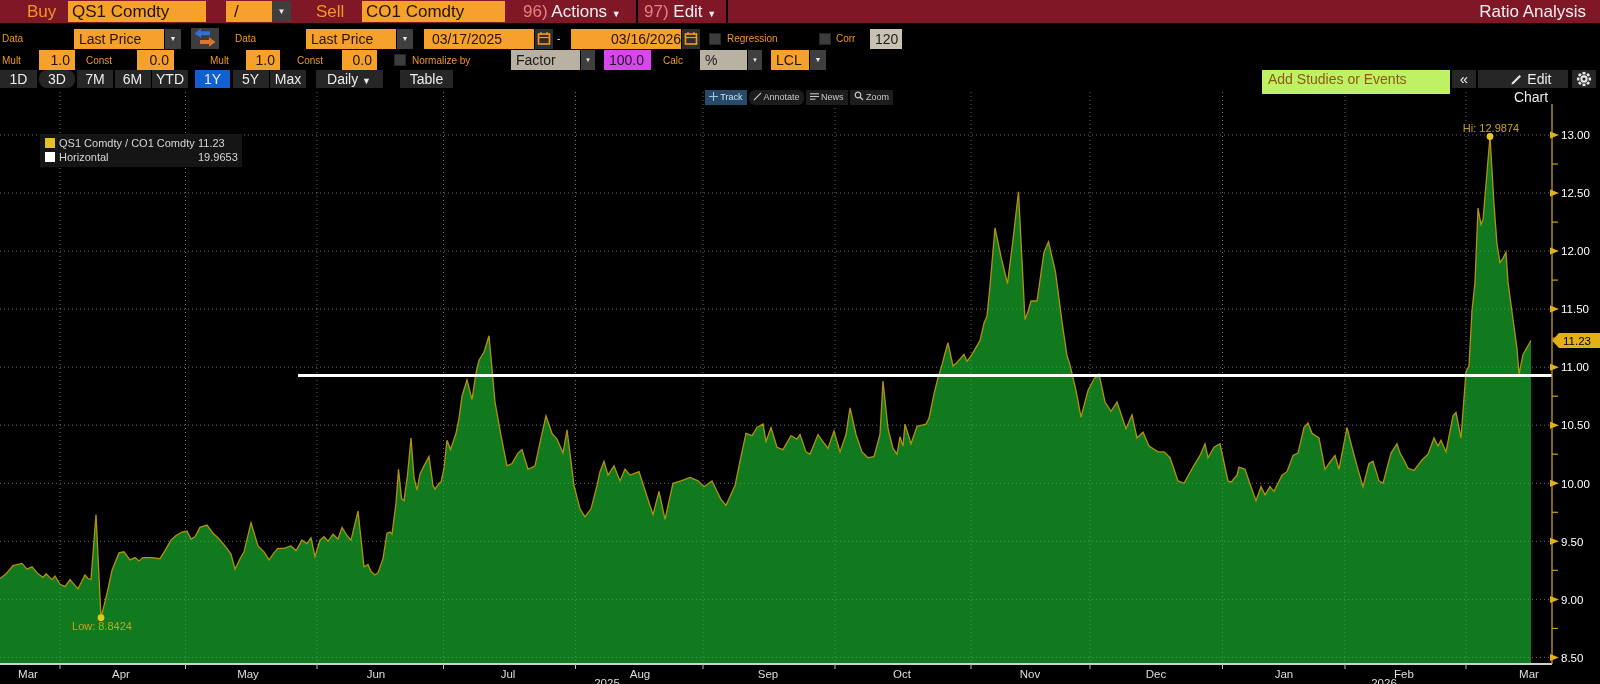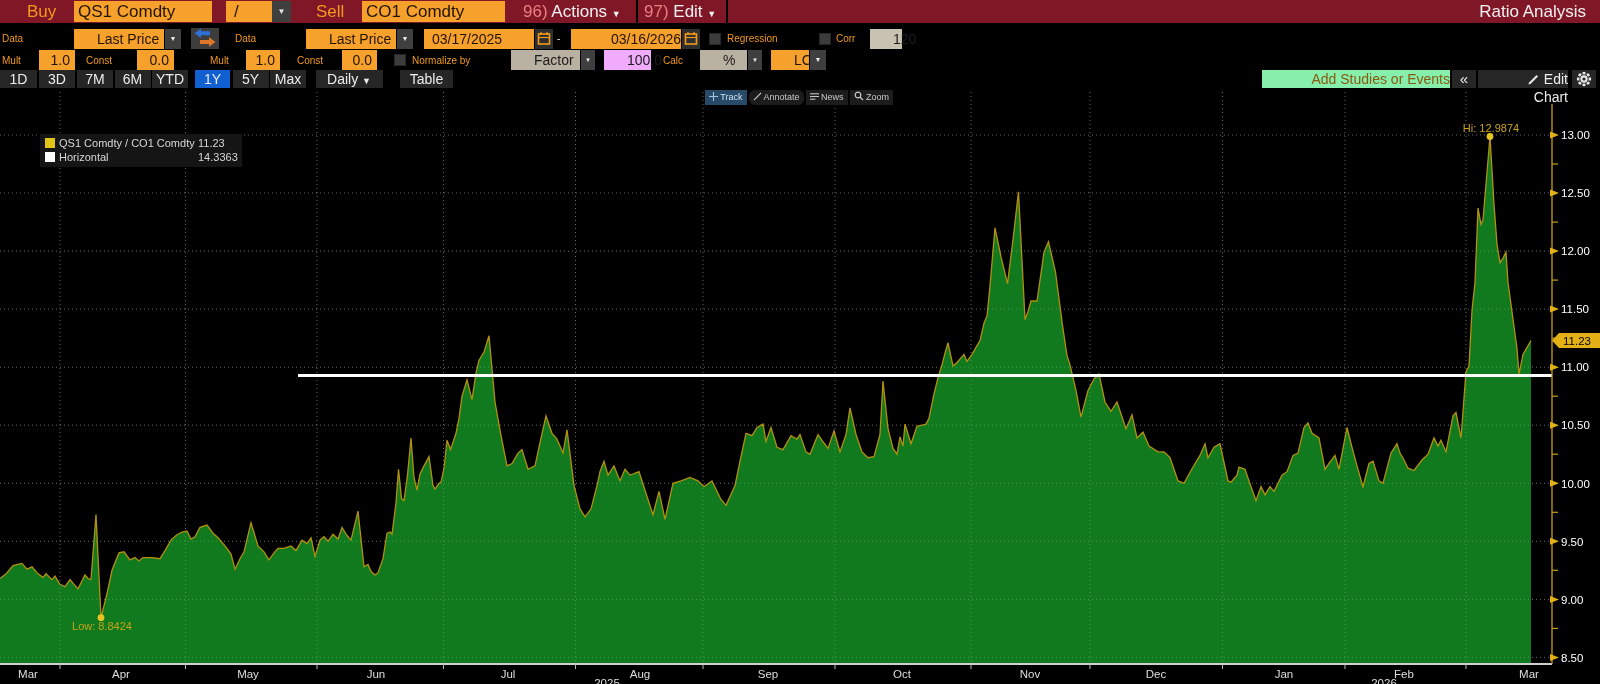--- a/index.html
+++ b/index.html
@@ -8,21 +8,21 @@
 .axlab{fill:#ffffff;font-size:11.5px;}
 .mlab{fill:#dedede;font-size:11.5px;}
 .hilo{fill:#c7a31b;font-size:11px;}
 .abs{position:absolute;}
 .row1{left:0;top:0;width:1600px;height:23px;background:#801727;}
 .olab{color:#f2991f;}
 .obox{background:#f5a12b;color:#241300;overflow:hidden;white-space:nowrap;}
 .r1t{font-size:17px;line-height:23px;}
 .r1box{top:1px;height:21px;font-size:17px;line-height:21px;padding-left:4px;}
 .r23t{font-size:10px;line-height:21px;}
-.r23box{height:20px;font-size:14px;line-height:20px;text-align:left;padding-left:23px;}
+.r23box{height:20px;font-size:14px;line-height:20px;text-align:left;padding-left:5px;}
 .ddbtn{background:#3f3f3f;color:#e8e8e8;text-align:center;}
 .gbox{background:#b9b1a2;color:#1c1c1c;}
 .cb{background:#3c3c3c;border:1px solid #262626;width:12px;height:12px;}
 .tab{background:#262626;color:#ececec;font-size:14px;line-height:18px;text-align:center;top:70px;height:18px;}
 .wt{color:#f0f0f0;}
 </style></head>
 <body>
 <svg id="chart" width="1600" height="684" viewBox="0 0 1600 684">
 <line x1="0" y1="657.4" x2="1552.0" y2="657.4" class="grid"></line>
 <line x1="0" y1="599.4" x2="1552.0" y2="599.4" class="grid"></line>
@@ -141,21 +141,21 @@
 <text x="1384" y="687" class="mlab" text-anchor="middle">2026</text>
 <circle cx="1490" cy="136.5" r="3.4" fill="#e8c520"></circle>
 <text x="1491" y="132" class="hilo" text-anchor="middle">Hi: 12.9874</text>
 <circle cx="101" cy="617.7" r="3.4" fill="#e8c520"></circle>
 <text x="102" y="630" class="hilo" text-anchor="middle">Low: 8.8424</text>
 <polygon points="1552,340.5 1559,333.0 1600,333.0 1600,348.0 1559,348.0" fill="#e3b116"></polygon>
 <text x="1563" y="344.7" fill="#000" font-size="11.5">11.23</text>
 </svg>
 <div class="abs row1"></div>
 <div class="abs olab r1t" style="left:27px;top:0;">Buy</div>
-<div class="abs obox r1box" style="left:74px;width:138px;">QS1 Comdty</div>
+<div class="abs obox r1box" style="left:68px;width:138px;">QS1 Comdty</div>
 <div class="abs obox r1box" style="left:226px;width:46px;padding-left:8px;">/</div>
 <div class="abs ddbtn" style="left:272px;top:1px;width:19px;height:21px;font-size:8px;line-height:21px;">▼</div>
 <div class="abs olab r1t" style="left:316px;top:0;">Sell</div>
 <div class="abs obox r1box" style="left:362px;width:143px;">CO1 Comdty</div>
 <div class="abs r1t" style="left:523px;top:0;color:#e98080;">96) <span class="wt">Actions</span> <span style="font-size:9px;color:#f0f0f0;">▼</span></div>
 <div class="abs" style="left:636px;top:0;width:2px;height:23px;background:#000;"></div>
 <div class="abs r1t" style="left:644px;top:0;color:#e98080;">97) <span class="wt">Edit</span> <span style="font-size:9px;color:#f0f0f0;">▼</span></div>
 <div class="abs" style="left:726px;top:0;width:2px;height:23px;background:#000;"></div>
 <div class="abs r1t wt" style="left:1446px;top:0;width:140px;text-align:right;">Ratio Analysis</div>
 <div class="abs olab r23t" style="left:2px;top:28px;">Data</div>
@@ -194,39 +194,39 @@
 <div class="abs olab r23t" style="left:86px;top:49.5px;">Const</div>
 <div class="abs obox r23box" style="left:137px;top:50px;width:37px;text-align:right;padding:0 5px 0 0;">0.0</div>
 <div class="abs olab r23t" style="left:210px;top:49.5px;">Mult</div>
 <div class="abs obox r23box" style="left:246px;top:50px;width:34px;text-align:right;padding:0 5px 0 0;">1.0</div>
 <div class="abs olab r23t" style="left:297px;top:49.5px;">Const</div>
 <div class="abs obox r23box" style="left:342px;top:50px;width:35px;text-align:right;padding:0 5px 0 0;">0.0</div>
 <div class="abs cb" style="left:394px;top:54px;"></div>
 <div class="abs olab r23t" style="left:412px;top:49.5px;">Normalize by</div>
 <div class="abs gbox r23box" style="left:511px;top:50px;width:69px;">Factor</div>
 <div class="abs ddbtn" style="left:581px;top:50px;width:14px;height:20px;font-size:6px;line-height:20px;">▼</div>
-<div class="abs gbox r23box" style="left:604px;top:50px;width:47px;background:#f0abfc;">100.0</div>
+<div class="abs gbox r23box" style="left:604px;top:50px;width:47px;background:#d946ef;">100.0</div>
 <div class="abs olab r23t" style="left:663px;top:49.5px;">Calc</div>
 <div class="abs gbox r23box" style="left:700px;top:50px;width:47px;">%</div>
 <div class="abs ddbtn" style="left:748px;top:50px;width:14px;height:20px;font-size:6px;line-height:20px;">▼</div>
 <div class="abs obox r23box" style="left:771px;top:50px;width:38px;">LCL</div>
 <div class="abs ddbtn" style="left:810px;top:50px;width:16px;height:20px;font-size:7px;line-height:20px;">▼</div>
 <div class="abs tab" style="left:0px;width:37px;">1D</div>
-<div class="abs tab" style="left:39px;width:36px;">3D</div>
+<div class="abs tab" style="left:39px;width:36px;border-radius:8px;">3D</div>
 <div class="abs tab" style="left:77px;width:36px;">7M</div>
 <div class="abs tab" style="left:114.5px;width:36px;">6M</div>
 <div class="abs tab" style="left:152px;width:36px;">YTD</div>
 <div class="abs tab" style="left:195px;width:35px;background:#1160d2;">1Y</div>
 <div class="abs tab" style="left:232.5px;width:36px;">5Y</div>
 <div class="abs tab" style="left:270px;width:36px;">Max</div>
 <div class="abs tab" style="left:315.5px;width:67px;">Daily <span style="font-size:9px;">▼</span></div>
 <div class="abs tab" style="left:400px;width:53px;">Table</div>
-<div class="abs" style="left:1262px;top:70px;width:188px;height:18px;background:#86efac;color:#8a5a10;font-size:14px;line-height:18px;padding-left:6px;text-align:right;">Add Studies or Events</div>
+<div class="abs" style="left:1262px;top:70px;width:188px;height:24px;background:#bef264;color:#8a5a10;font-size:14px;line-height:18px;padding-left:6px;">Add Studies or Events</div>
 <div class="abs tab" style="left:1452px;width:24px;font-size:15px;">«</div>
-<div class="abs tab" style="left:1478px;width:90px;text-align:right;padding-left:16px;"><svg width="13" height="13" viewBox="0 0 13 13" style="vertical-align:-2px;">
+<div class="abs tab" style="left:1478px;width:90px;text-align:center;padding-left:16px;"><svg width="13" height="13" viewBox="0 0 13 13" style="vertical-align:-2px;">
       <path d="M1.5 11.5 L3.5 11 L11 3.5 L9.5 2 L2 9.5 Z" fill="#e8e8e8"></path>
     </svg> Edit Chart</div>
 <div class="abs tab" style="left:1572px;width:24px;"><svg width="16" height="16" viewBox="0 0 14 14" style="vertical-align:-3px;">
       <g fill="#e8e8e8">
         <circle cx="7" cy="7" r="3.2"></circle>
         <g stroke="#e8e8e8" stroke-width="2.6">
           <line x1="7" y1="0.8" x2="7" y2="3"></line>
           <line x1="7" y1="11" x2="7" y2="13.2"></line>
           <line x1="0.8" y1="7" x2="3" y2="7"></line>
           <line x1="11" y1="7" x2="13.2" y2="7"></line>
@@ -237,21 +237,21 @@
         </g>
       </g>
       <circle cx="7" cy="7" r="1.4" fill="#262626"></circle>
     </svg></div>
 <div class="abs" style="left:40px;top:134px;width:202px;height:33px;background:#151515;font-size:11px;color:#d6d6d6;">
 <div style="position:absolute;left:5px;top:4px;width:10px;height:10px;background:#e3c519;"></div>
 <div style="position:absolute;left:19px;top:2.5px;">QS1 Comdty / CO1 Comdty</div>
 <div style="position:absolute;left:158px;top:2.5px;">11.23</div>
 <div style="position:absolute;left:5px;top:18px;width:10px;height:10px;background:#ffffff;"></div>
 <div style="position:absolute;left:19px;top:16.5px;">Horizontal</div>
-<div style="position:absolute;left:158px;top:16.5px;">14.3363</div>
+<div style="position:absolute;left:158px;top:16.5px;">19.9653</div>
   </div>
 <div class="abs" style="left:705px;top:90px;height:15px;font-size:9px;color:#c8c8c8;">
 <span style="display:inline-block;height:15px;line-height:15px;background:#274a68;color:#cfe2f2;padding:0 4px;"><svg width="9" height="9" viewBox="0 0 10 10" style="vertical-align:-1px;">
         <g stroke="#9fc2dd" stroke-width="1.2">
           <line x1="5" y1="0" x2="5" y2="10"></line>
           <line x1="0" y1="5" x2="10" y2="5"></line>
         </g>
       </svg> Track</span><span style="display:inline-block;height:15px;line-height:15px;background:#1c1c1c;padding:0 4px;margin-left:2px;border-radius:6px;"><svg width="9" height="9" viewBox="0 0 10 10" style="vertical-align:-1px;">
         <line x1="1" y1="9" x2="9" y2="1" stroke="#c8c8c8" stroke-width="1.3"></line>
       </svg> Annotate</span><span style="display:inline-block;height:15px;line-height:15px;background:#1c1c1c;padding:0 4px;margin-left:2px;"><svg width="9" height="9" viewBox="0 0 10 10" style="vertical-align:-1px;">

